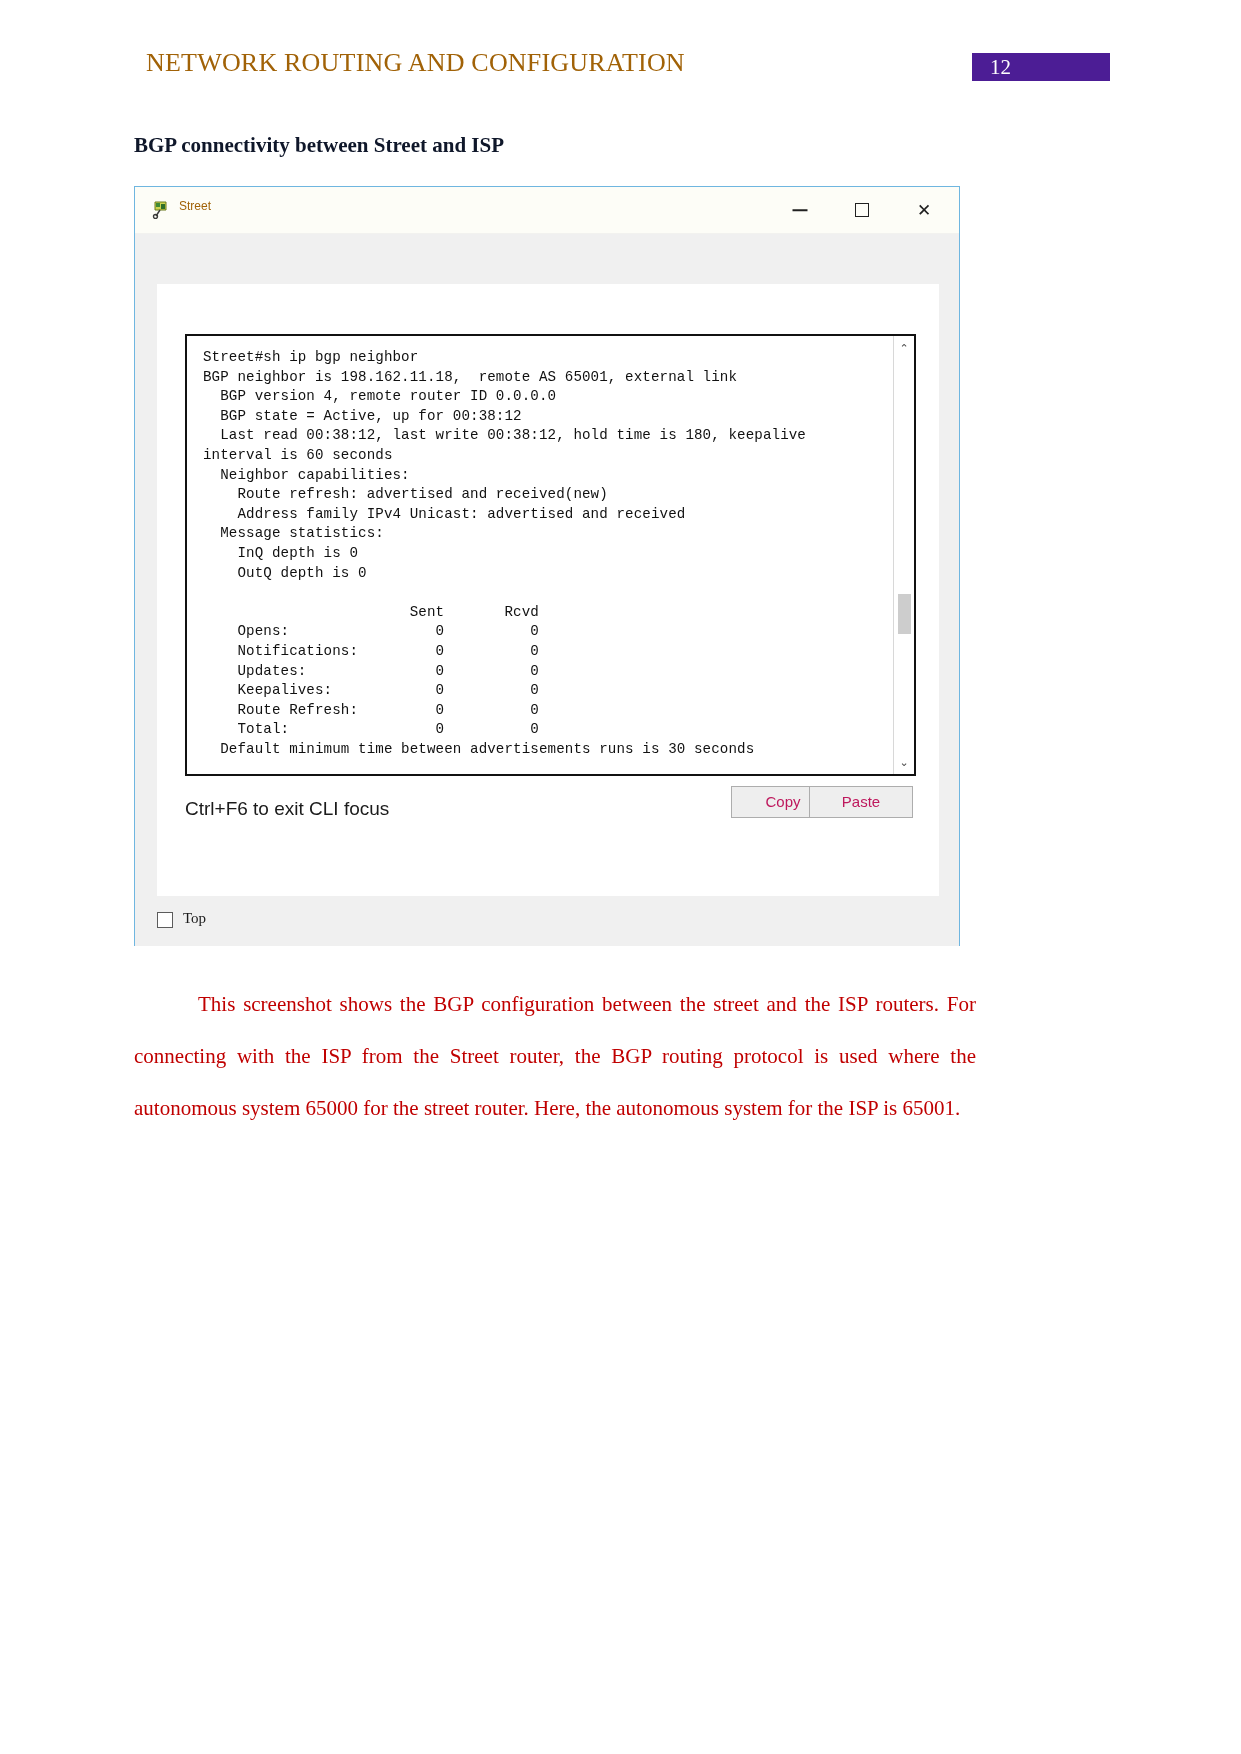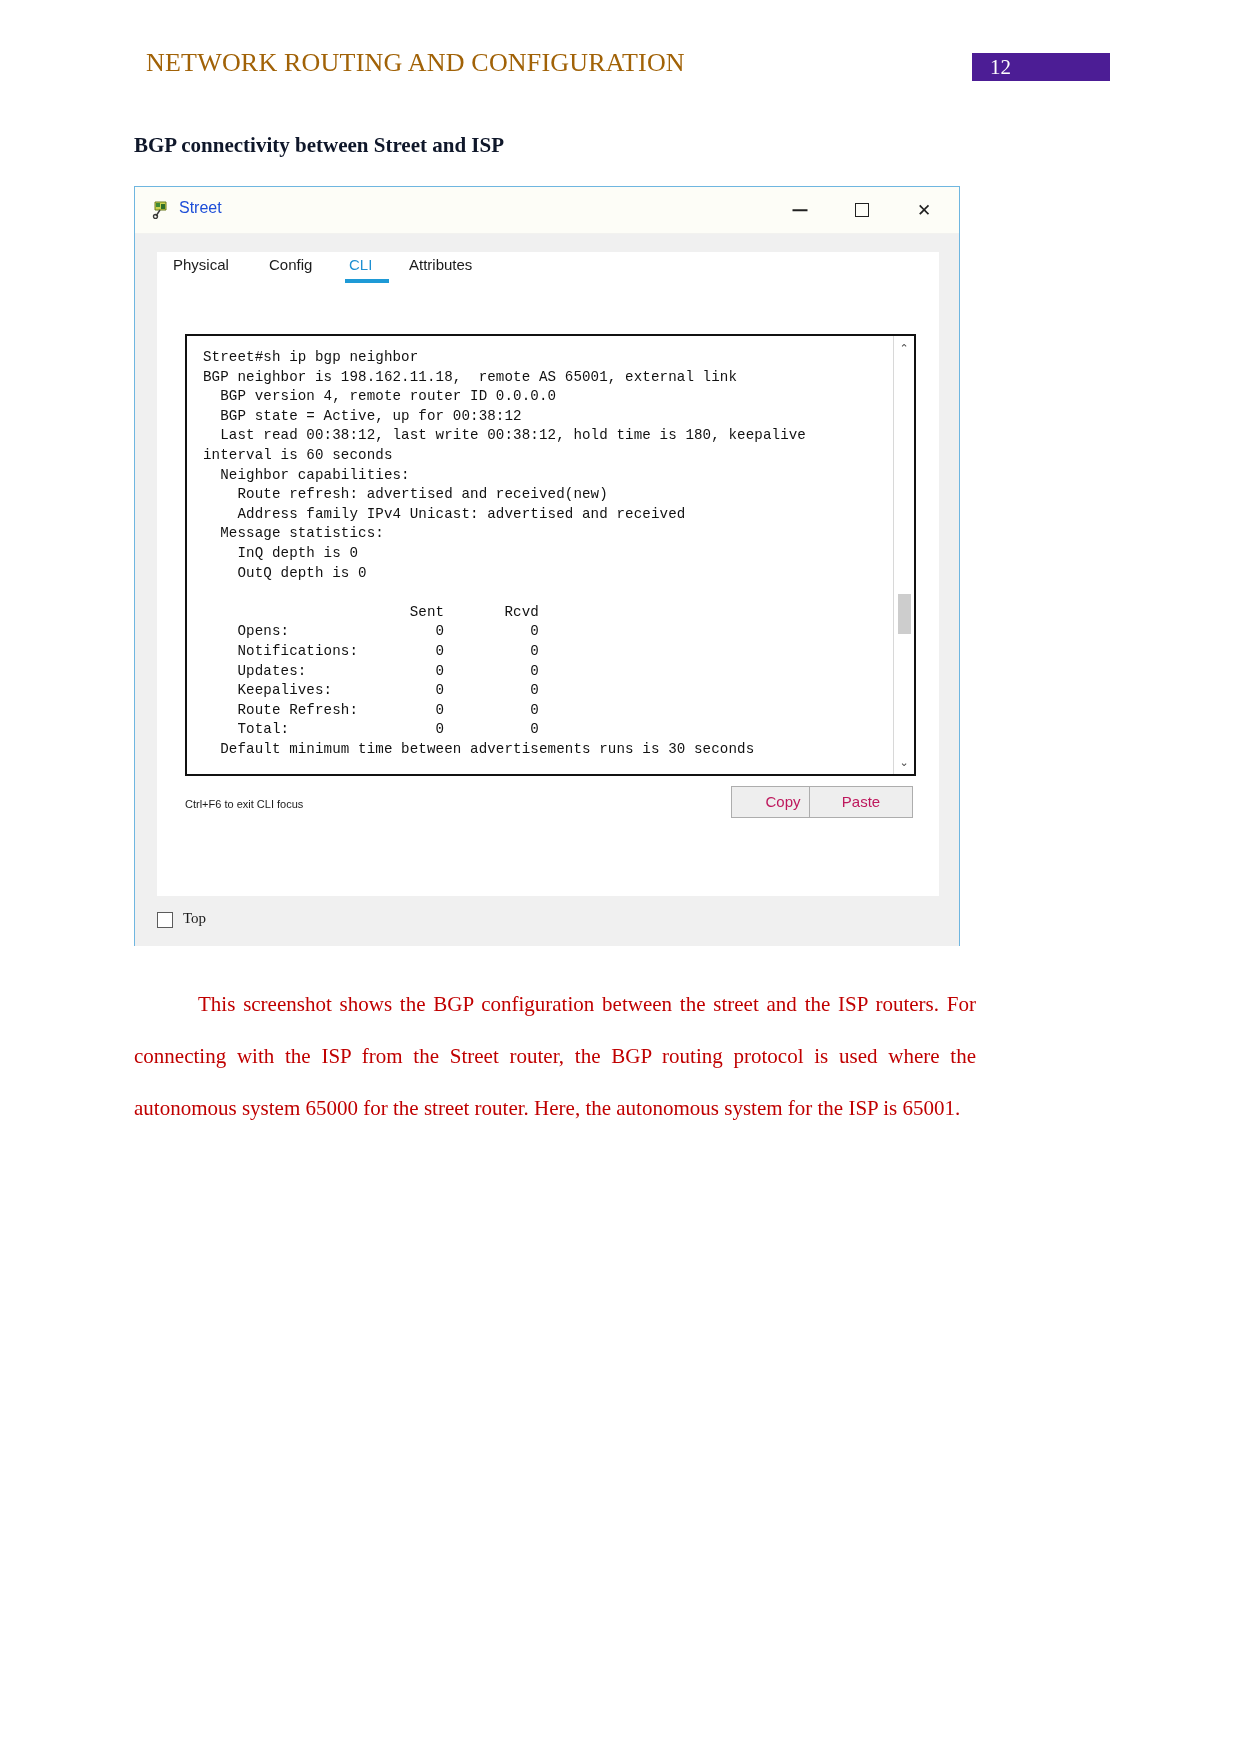--- a/index.html
+++ b/index.html
@@ -85,22 +85,22 @@
     left: 16px;
     top: 12px;
     width: 20px;
     height: 20px;
   }
   .titlebar-title {
     position: absolute;
     left: 44px;
     top: 12px;
     font-family: "Liberation Sans", sans-serif;
-    font-size: 16px;
-    color: #1d4ed8;
+    font-size: 12px;
+    color: #a16207;
     text-align: center;
   }
   .win-btn {
     position: absolute;
     top: 0;
     width: 62px;
     height: 46px;
     cursor: default;
   }
   .win-btn-min { right: 128px; }
@@ -241,21 +241,21 @@
     width: 13px;
     height: 40px;
     background: #cdcdcd;
   }
 
   .hint-text {
     position: absolute;
     left: 28px;
     top: 514px;
     font-family: "Liberation Sans", sans-serif;
-    font-size: 11px;
+    font-size: 19px;
     color: #1b1b1b;
   }
   .btn {
     position: absolute;
     top: 502px;
     width: 104px;
     height: 32px;
     background: #eeeeee;
     border: 1px solid #adadad;
     box-sizing: border-box;
@@ -341,27 +341,20 @@
     <div class="win-btn win-btn-max">
       <span class="max-box"></span>
     </div>
     <div class="win-btn win-btn-close">
       <span class="win-glyph">✕</span>
     </div>
   </div>
 
   <div class="window-body">
 
-    <div class="tabstrip">
-      <div class="tab" style="left:16px;">Physical</div>
-      <div class="tab" style="left:112px;">Config</div>
-      <div class="tab active" style="left:192px;">CLI</div>
-      <div class="tab-underline" style="left:188px; width:44px;"></div>
-      <div class="tab" style="left:252px;">Attributes</div>
-    </div>
 
     <div class="panel">
 
       <div class="cli-caption">IOS Command Line Interface</div>
 
       <div class="terminal">
         <pre class="terminal-text">Street#sh ip bgp neighbor
 BGP neighbor is 198.162.11.18,  remote AS 65001, external link
   BGP version 4, remote router ID 0.0.0.0
   BGP state = Active, up for 00:38:12

